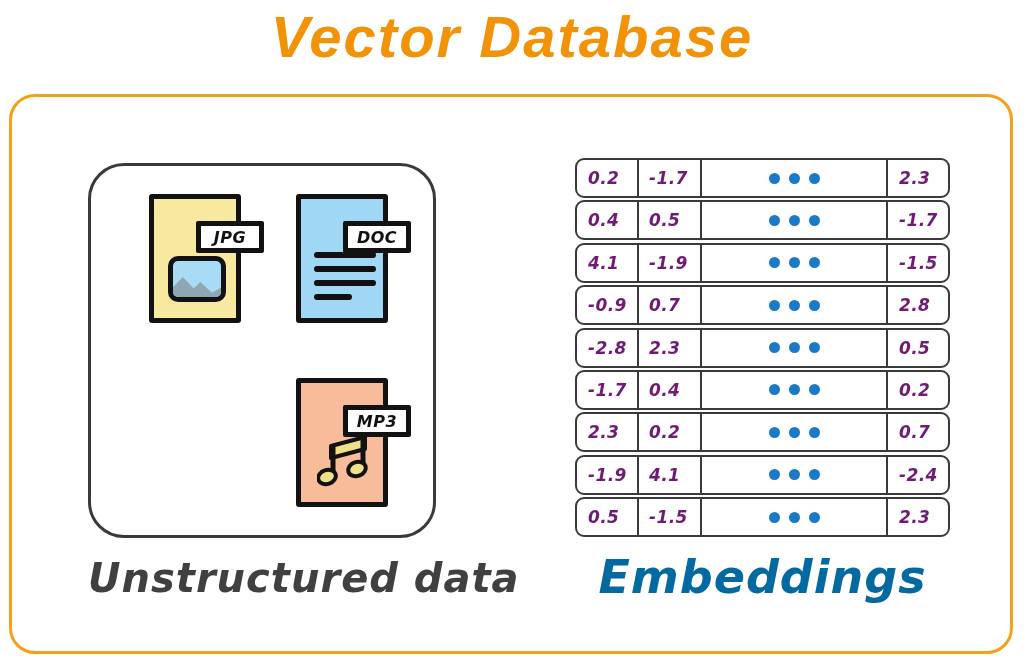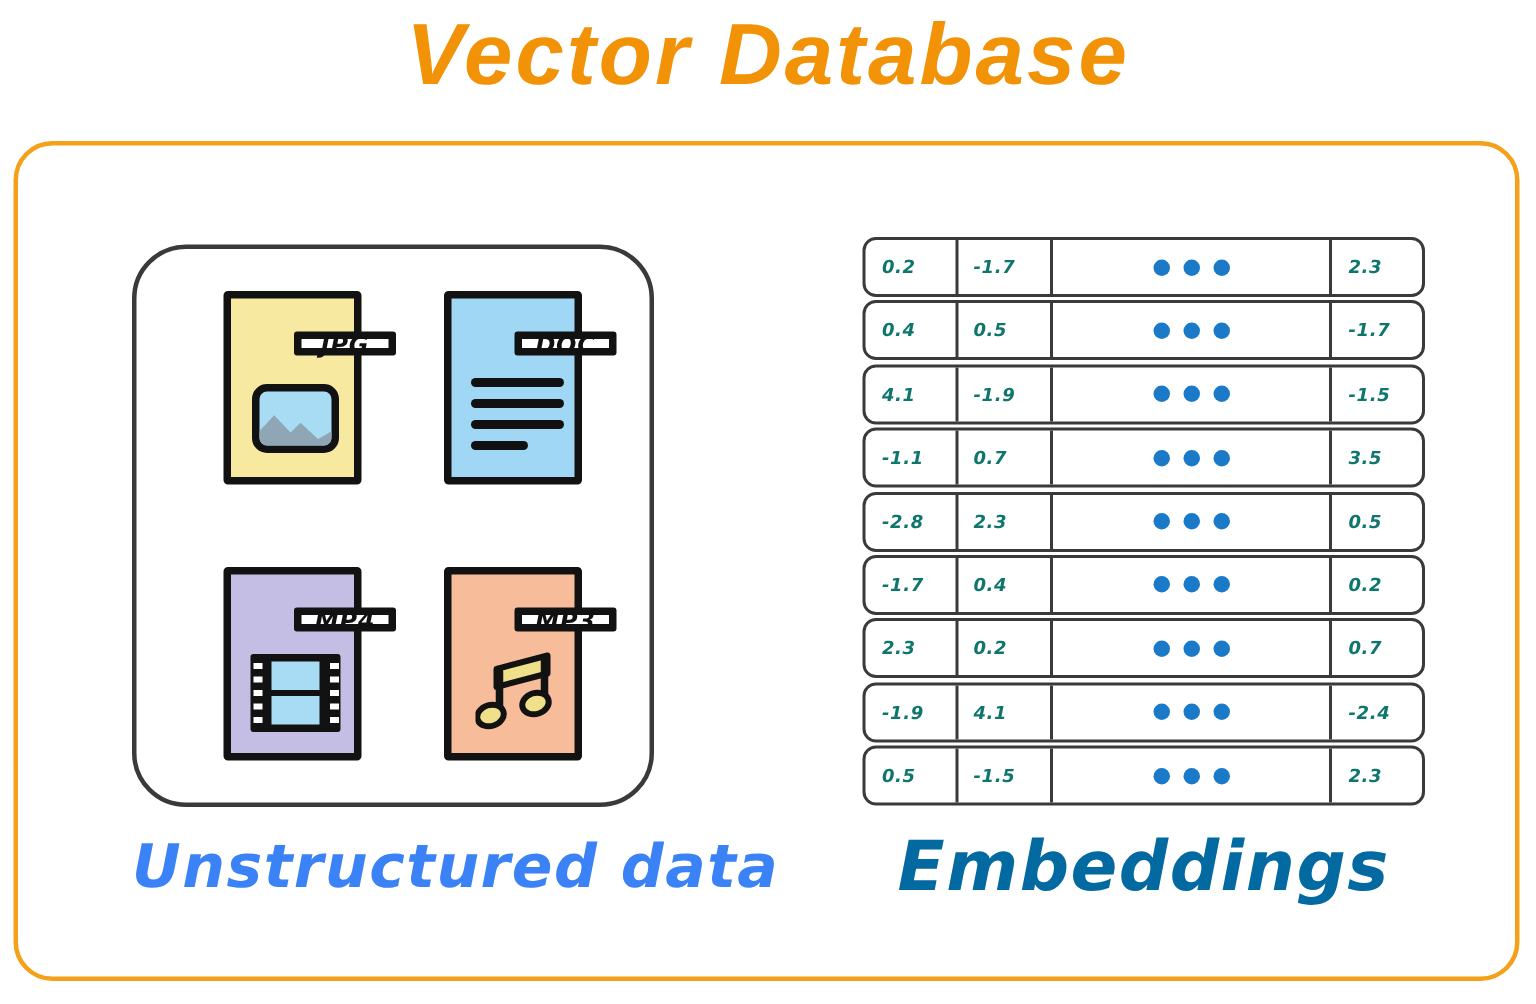--- a/index.html
+++ b/index.html
@@ -78,21 +78,21 @@
   .file-card.doc { left: 205px; top: 28px;  background: #9fd7f5; padding-left: 23px; }
   .file-card.mp4 { left: 58px;  top: 212px; background: #c4bee4; }
   .file-card.mp3 { left: 205px; top: 212px; background: #f7bd9b; text-align: right; }
 
   
   .type-tag {
     position: absolute;
     top: 22px;
     left: 42px;
     width: 68px;
-    height: 16px;
+    height: 32px;
     background: #ffffff;
     border: 5px solid #121212;
     border-radius: 2px;
     box-sizing: border-box;
     display: flex;
     align-items: center;
     justify-content: center;
     font-family: "DejaVu Sans", sans-serif;
     font-size: 16px;
     font-weight: 700;
@@ -206,24 +206,24 @@
     background: #ffffff;
     display: flex;
     align-items: stretch;
   }
   .vec-row:last-child { margin-bottom: 0; }
   .vec-cell {
     display: flex;
     align-items: center;
     box-sizing: border-box;
     font-family: "DejaVu Sans", sans-serif;
-    font-size: 12px;
+    font-size: 17px;
     font-weight: 700;
     font-style: italic;
-    color: #0f766e;
+    color: #701a75;
     letter-spacing: 0.4px;
   }
   .vec-cell.c0 { width: 62px;  padding-left: 11px; border-right: 2.5px solid #3a3a3c; }
   .vec-cell.c1 { width: 63px;  padding-left: 10px; border-right: 2.5px solid #3a3a3c; }
   .vec-cell.cdots {
     flex: 1 1 auto;
     justify-content: center;
     border-right: 2.5px solid #3a3a3c;
     gap: 9px;
   }
@@ -245,21 +245,21 @@
     font-style: italic;
     letter-spacing: 1px;
     white-space: nowrap;
     line-height: 1;
   }
   #caption-unstructured {
     left: 88px;
     top: 558px;
     width: 348px;
     text-align: center;
-    color: #3b82f6;
+    color: #404040;
   }
   #caption-embeddings {
     left: 575px;
     top: 554px;
     width: 375px;
     text-align: center;
     font-size: 46px;
     color: #0369a1;
   }
 </style>
@@ -285,43 +285,20 @@
     <div class="file-card doc">
       <div class="type-tag">DOC</div>
       <div class="doc-lines">
         <div class="ln"></div>
         <div class="ln"></div>
         <div class="ln"></div>
         <div class="ln"></div>
       </div>
     </div>
 
-    <div class="file-card mp4">
-      <div class="type-tag">MP4</div>
-      <div class="filmstrip">
-        <div class="holes">
-          <i></i>
-            <i></i>
-            <i></i>
-            <i></i>
-            <i></i>
-        </div>
-        <div class="frames">
-          <i></i>
-            <i></i>
-        </div>
-        <div class="holes">
-          <i></i>
-            <i></i>
-            <i></i>
-            <i></i>
-            <i></i>
-        </div>
-      </div>
-    </div>
 
     <div class="file-card mp3">
       <div class="type-tag">MP3</div>
       <svg class="music-note" viewBox="0 0 58 58">
 
         <path d="M14 16 L48 7 L48 19 L14 28 Z" fill="#f0e08a" stroke="#121212" stroke-width="4" stroke-linejoin="round"></path>
 
         <path d="M16 18 L16 46" stroke="#121212" stroke-width="5" stroke-linecap="round" fill="none"></path>
         <path d="M46 9 L46 38" stroke="#121212" stroke-width="5" stroke-linecap="round" fill="none"></path>
 
@@ -360,28 +337,28 @@
       <div class="vec-cell c0">4.1</div>
       <div class="vec-cell c1">-1.9</div>
       <div class="vec-cell cdots">
         <span></span>
         <span></span>
         <span></span>
       </div>
       <div class="vec-cell clast">-1.5</div>
     </div>
     <div class="vec-row">
-      <div class="vec-cell c0">-1.1</div>
+      <div class="vec-cell c0">-0.9</div>
       <div class="vec-cell c1">0.7</div>
       <div class="vec-cell cdots">
         <span></span>
         <span></span>
         <span></span>
       </div>
-      <div class="vec-cell clast">3.5</div>
+      <div class="vec-cell clast">2.8</div>
     </div>
     <div class="vec-row">
       <div class="vec-cell c0">-2.8</div>
       <div class="vec-cell c1">2.3</div>
       <div class="vec-cell cdots">
         <span></span>
         <span></span>
         <span></span>
       </div>
       <div class="vec-cell clast">0.5</div>

